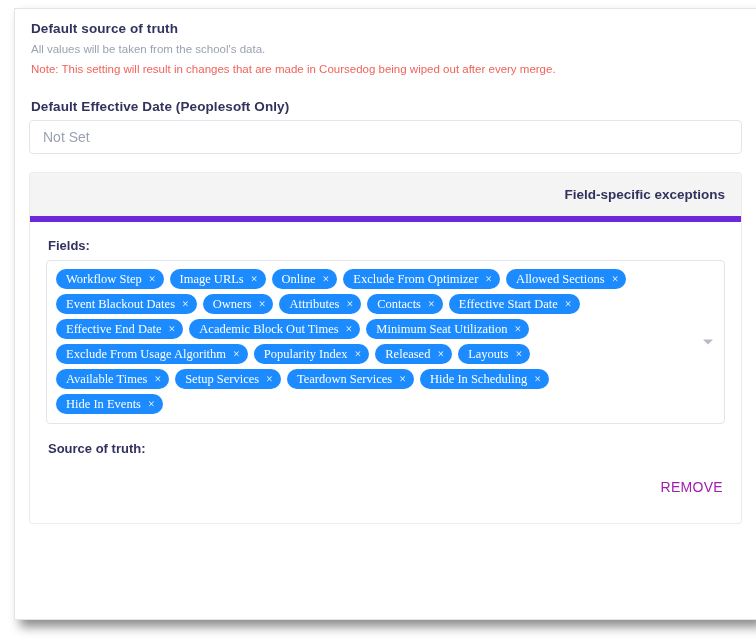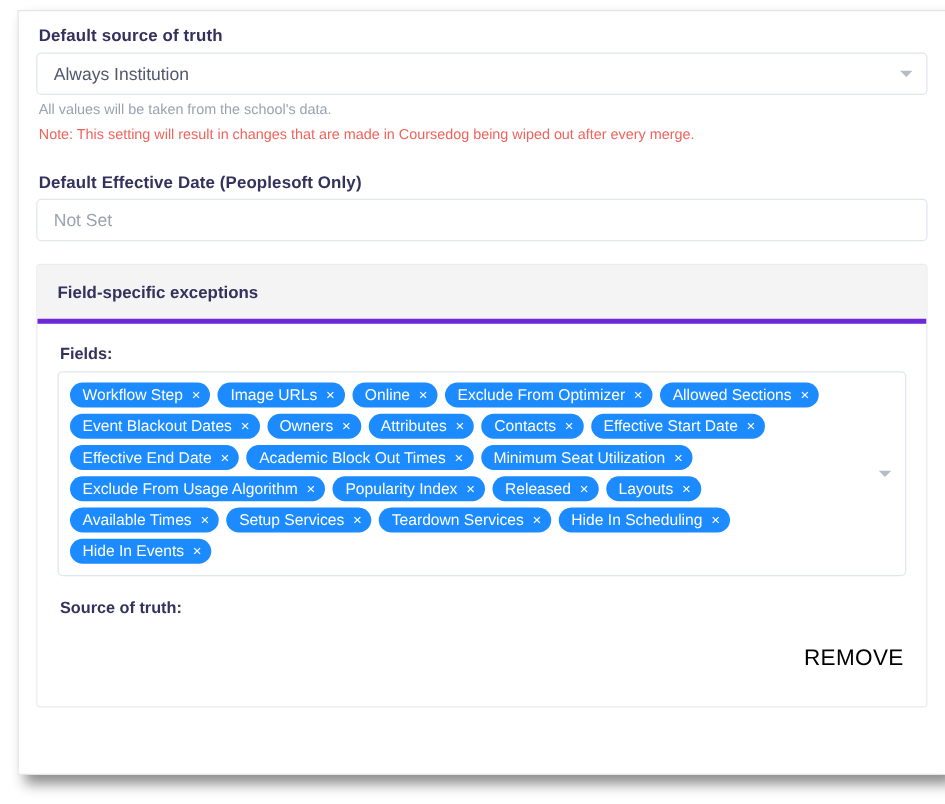--- a/index.html
+++ b/index.html
@@ -83,41 +83,43 @@
 
   
   .exceptions {
     margin-top: 18px;
     border: 1px solid #ececec;
     border-radius: 3px;
     background: #ffffff;
   }
   .exceptions-header {
     background: #f4f4f4;
-    border-bottom: 4px solid #6d28d9;
+    border-bottom: 6px solid #6d28d9;
     padding: 14px 16px;
     font-size: 13.5px;
     color: #32325d;
     font-weight: bold;
+    text-align: right;
   }
   .exceptions-body { padding: 16px 16px 14px 16px; }
 
   .tags-box {
     position: relative;
     border: 1px solid #e0e6ef;
     border-radius: 4px;
     background: #ffffff;
     padding: 8px 30px 9px 9px;
     min-height: 40px;
   }
   .tag-row {
     display: flex;
     flex-wrap: nowrap;
     gap: 6px;
     margin-bottom: 5px;
+    font-family: Liberation Serif, serif;
   }
   .tag-row:last-child { margin-bottom: 0; }
 
   .tag {
     display: inline-flex;
     align-items: center;
     background: #1b8bff;
     color: #ffffff;
     border-radius: 11px;
     height: 20px;
@@ -138,40 +140,36 @@
   .sot-box {
     margin-top: 0;
   }
 
   .remove-row {
     display: flex;
     justify-content: flex-end;
     padding: 16px 2px 14px 0;
   }
   .remove-link {
-    color: #000000;
-    font-size: 18px;
+    color: #a21caf;
+    font-size: 14px;
     letter-spacing: .3px;
     cursor: pointer;
     text-decoration: none;
     padding-left: 12px;
   }
 </style>
 </head>
 <body>
 
 <div id="screen">
   <div class="frame">
 
     <div>
       <div class="field-label">Default source of truth</div>
-      <div class="select-box">
-        <span>Always Institution</span>
-        <span class="caret"></span>
-      </div>
       <div class="helper">All values will be taken from the school's data.</div>
       <div class="helper note">Note: This setting will result in changes that are made in Coursedog being wiped out after every merge.</div>
     </div>
 
     <div class="spacer-24"></div>
 
     <div>
       <div class="field-label">Default Effective Date (Peoplesoft Only)</div>
       <div class="select-box placeholder">
         <span>Not Set</span>

